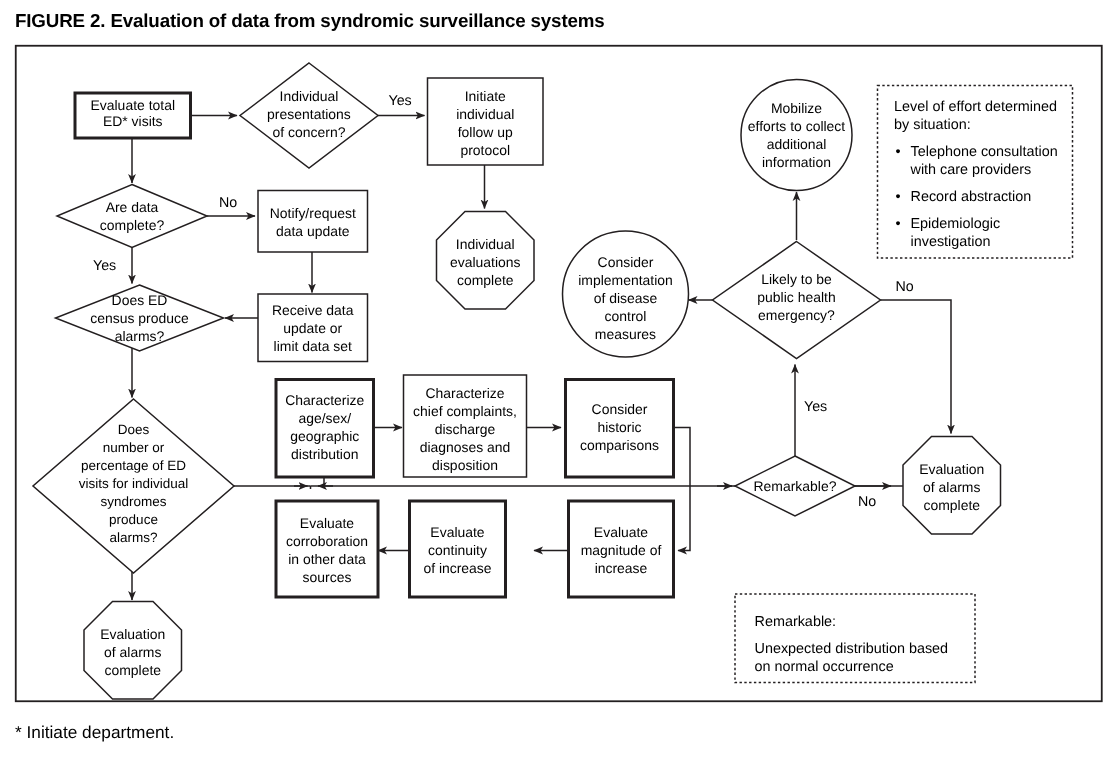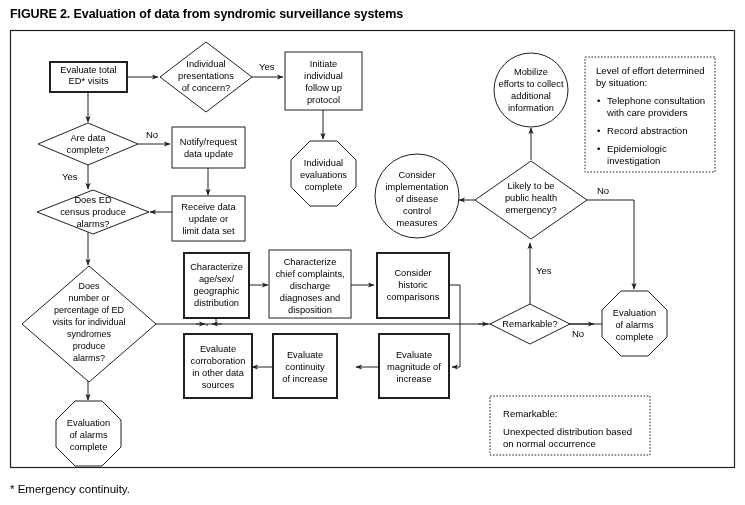--- a/index.html
+++ b/index.html
@@ -84,21 +84,21 @@
     stroke: #231f20;
     stroke-width: 1.2;
   }
 </style>
 </head>
 <body>
 
 <div id="page">
 
   <div id="figure-title">FIGURE 2. Evaluation of data from syndromic surveillance systems</div>
-  <div id="footnote">* Emergency continuity.</div>
+  <div id="footnote">* Initiate department.</div>
 
   <svg id="chart-svg" width="745" height="505" viewBox="0 0 745 505">
     <defs>
       <marker id="arrow" markerWidth="7" markerHeight="7" refX="6" refY="3" orient="auto" markerUnits="userSpaceOnUse">
         <path d="M0,0.4 L6.4,3 L0,5.6 L1.6,3 Z" fill="#231f20"></path>
       </marker>
     </defs>
 
     <rect class="outer-frame" x="10.5" y="30.5" width="724" height="437"></rect>
 

